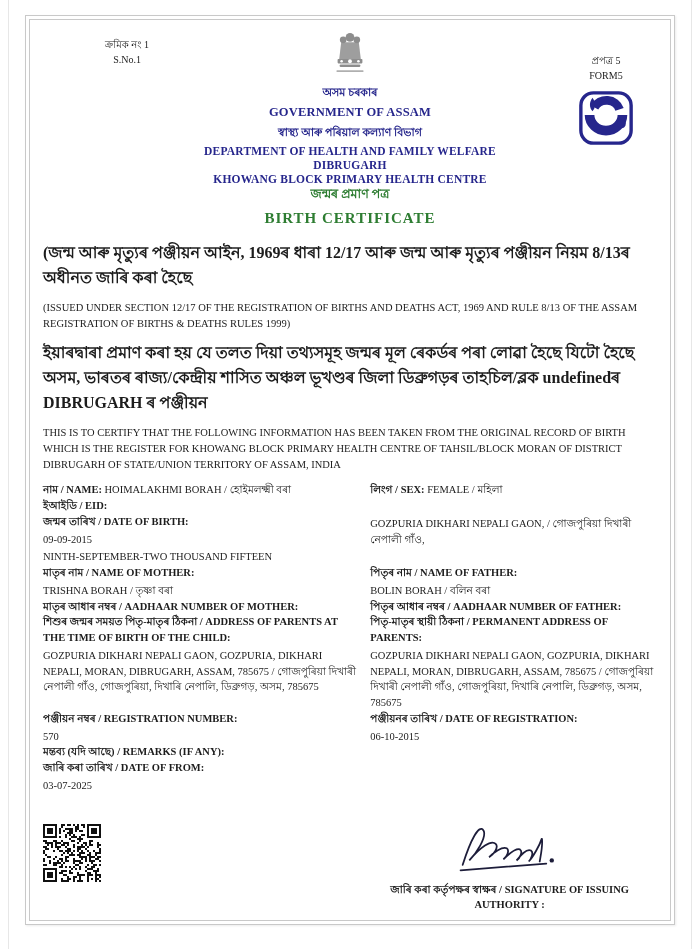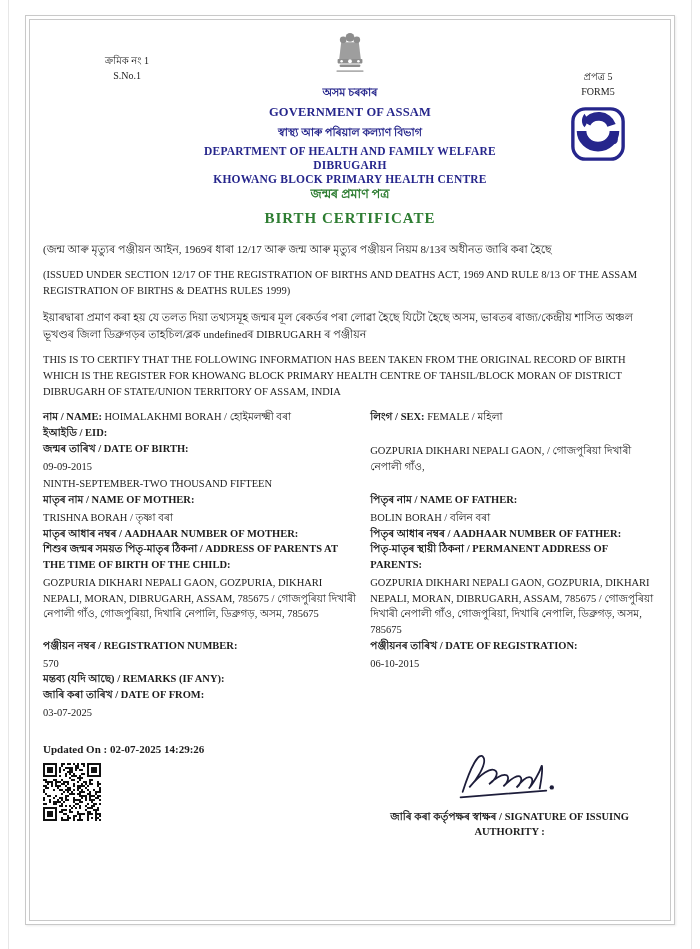--- a/index.html
+++ b/index.html
@@ -5,34 +5,34 @@
   :root { --navy:#26268c; --green:#2e7d32; --ink:#1c1c1c; --frame:#c9c9c9; }
   * { margin:0; padding:0; box-sizing:border-box; }
   body { width:700px; height:949px; background:#fdfdfd; font-family:"Liberation Serif","DejaVu Serif",serif; color:var(--ink); position:relative; overflow:hidden; }
   .page { position:absolute; inset:0; background:#fff; }
   .page::before, .page::after { content:""; position:absolute; top:0; bottom:0; width:1px; background:#e7e7e7; }
   .page::before { left:8px; } .page::after { right:8px; }
   .frame-outer { position:absolute; left:25px; right:25px; top:15px; bottom:24px; border:1.5px solid var(--frame); padding:3px; box-shadow:1px 1px 2px rgba(0,0,0,0.08); }
   .frame-inner { width:100%; height:100%; border:1.5px solid var(--frame); padding:10px 13px 8px; position:relative; }
 
   header { position:relative; text-align:center; }
-  .corner { position:absolute; top:24px; font-size:10px; line-height:1.45; text-align:center; }
+  .corner { position:absolute; top:8px; font-size:10px; line-height:1.45; text-align:center; }
   .corner.left { left:62px; }
-  .corner.right { right:30px; top:24px;margin-top:16px; }
+  .corner.right { right:22px; top:24px; }
   .crs-logo { margin-top:6px; }
   .emblem { display:block; margin:0 auto; }
   .hdr-as { font-size:11px; font-weight:bold; color:var(--navy); margin-top:4px;text-align:center; }
   .hdr-en { font-size:12.5px; font-weight:bold; color:var(--navy); letter-spacing:.2px; margin-top:2px; }
   .hdr-en.sm { font-size:11.5px; }
   .title-as { font-size:12.5px; font-weight:bold; color:var(--green); }
   .title-en { font-size:15px; font-weight:bold; color:var(--green); letter-spacing:1px; margin-top:5px; }
 
   .legal { margin-top:14px; font-size:10.5px; line-height:1.55; }
   .legal p { margin-bottom:9px; }
-  .legal .as { font-size:11px; }
+  .legal .as { font-size:16px;font-weight:bold; }
 
   .fields { margin-top:4px; font-size:10.5px; line-height:1.5; }
   .row { display:grid; grid-template-columns:52% 48%; column-gap:8px; }
   .row.single { grid-template-columns:100%; }
   .lbl { font-weight:bold; }
   .val-line { margin-top:2px; }
   .cell { padding-right:6px; }
 
   .bottom { display:flex; margin-top:22px; }
   .bottom-left { width:52%; font-size:10.5px; }
@@ -186,21 +186,20 @@
           <div class="cell">
             <div class="lbl">জাৰি কৰা তাৰিখ / DATE OF FROM:</div>
             <div class="val-line">03-07-2025</div>
           </div>
         </div>
 
       </section>
 
       <section class="bottom">
         <div class="bottom-left">
-          <div class="updated">Updated On : 02-07-2025 14:29:26</div>
           <div class="qr-box">
               <svg viewBox="0 0 29 29" shape-rendering="crispEdges" fill="#111">
                 <rect width="29" height="29" fill="#fff"></rect>
                 <rect x="9" y="0" width="1" height="1"></rect>
                 <rect x="10" y="0" width="1" height="1"></rect>
                 <rect x="12" y="0" width="1" height="1"></rect>
                 <rect x="13" y="0" width="1" height="1"></rect>
                 <rect x="15" y="0" width="1" height="1"></rect>
                 <rect x="17" y="0" width="1" height="1"></rect>
                 <rect x="19" y="0" width="1" height="1"></rect>

